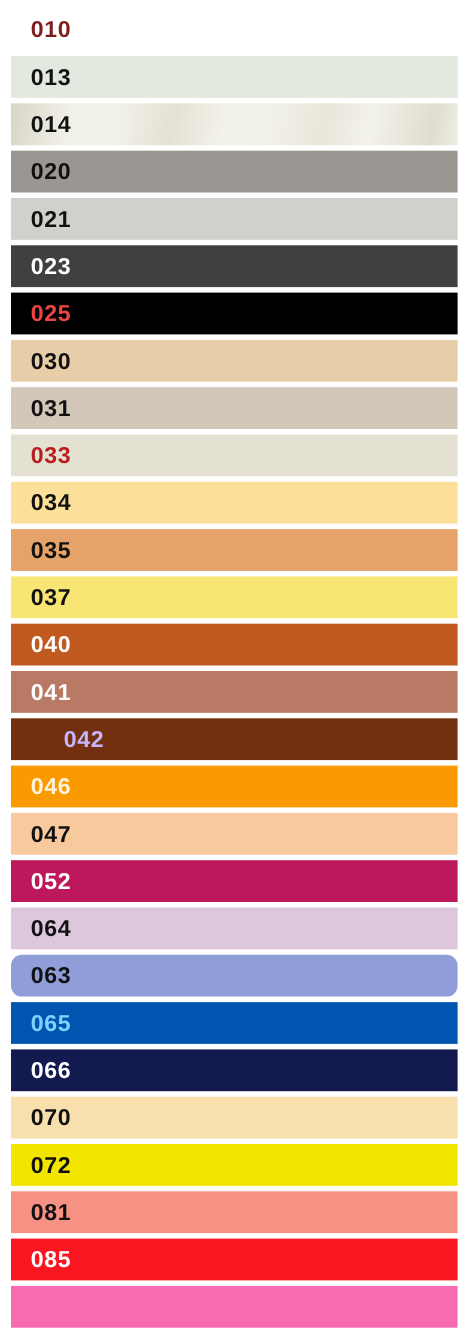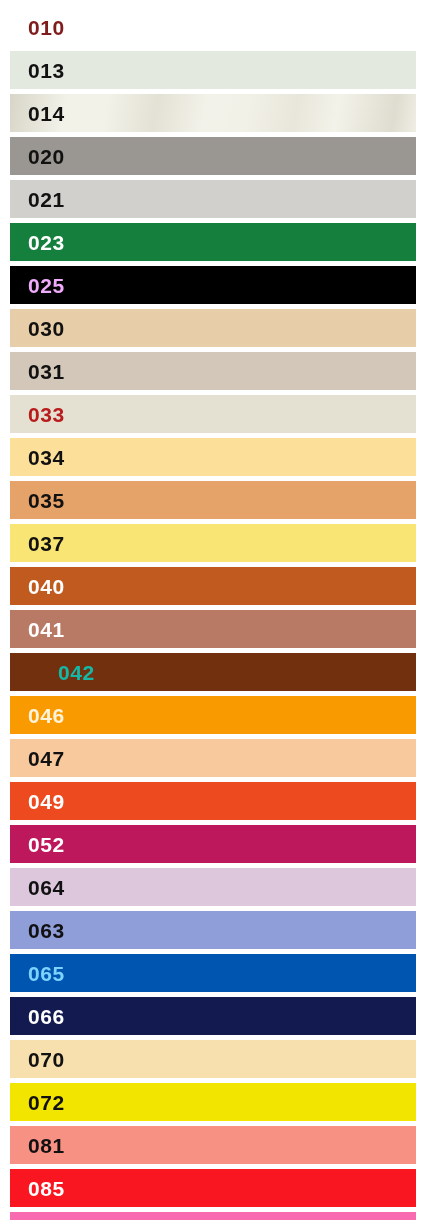--- a/index.html
+++ b/index.html
@@ -76,25 +76,25 @@
       </div>
       <div class="swatch-row finish-pearl" style="background-color: rgb(242, 241, 232);">
         <span class="swatch-label" style="color: rgb(17, 17, 17);">014</span>
       </div>
       <div class="swatch-row" style="background-color: rgb(154, 151, 147);">
         <span class="swatch-label" style="color: rgb(17, 17, 17);">020</span>
       </div>
       <div class="swatch-row" style="background-color: rgb(210, 208, 204);">
         <span class="swatch-label" style="color: rgb(17, 17, 17);">021</span>
       </div>
-      <div class="swatch-row" style="background-color: #15803d;">
+      <div class="swatch-row" style="background-color: #404040;">
         <span class="swatch-label" style="color: rgb(255, 255, 255);">023</span>
       </div>
       <div class="swatch-row" style="background-color: rgb(0, 0, 0);">
-        <span class="swatch-label" style="color: #f0abfc;">025</span>
+        <span class="swatch-label" style="color: #ef4444;">025</span>
       </div>
       <div class="swatch-row" style="background-color: rgb(232, 206, 168);">
         <span class="swatch-label" style="color: rgb(17, 17, 17);">030</span>
       </div>
       <div class="swatch-row" style="background-color: rgb(210, 199, 184);">
         <span class="swatch-label" style="color: rgb(17, 17, 17);">031</span>
       </div>
       <div class="swatch-row" style="background-color: rgb(228, 224, 210);">
         <span class="swatch-label" style="color: #b91c1c;">033</span>
       </div>
@@ -107,38 +107,35 @@
       <div class="swatch-row" style="background-color: rgb(249, 229, 115);">
         <span class="swatch-label" style="color: rgb(17, 17, 17);">037</span>
       </div>
       <div class="swatch-row" style="background-color: rgb(192, 90, 30);">
         <span class="swatch-label" style="color: rgb(255, 255, 255);">040</span>
       </div>
       <div class="swatch-row" style="background-color: rgb(185, 122, 101);">
         <span class="swatch-label" style="color: rgb(255, 255, 255);">041</span>
       </div>
       <div class="swatch-row" style="background-color: rgb(115, 48, 15);">
-        <span class="swatch-label" style="color: #14b8a6; padding-left: 48px;">042</span>
+        <span class="swatch-label" style="color: #c4b5fd; padding-left: 48px;">042</span>
       </div>
       <div class="swatch-row" style="background-color: rgb(249, 155, 0);">
         <span class="swatch-label" style="color: rgb(255, 243, 220);">046</span>
       </div>
       <div class="swatch-row" style="background-color: rgb(247, 201, 157);">
         <span class="swatch-label" style="color: rgb(17, 17, 17);">047</span>
       </div>
-      <div class="swatch-row" style="background-color: rgb(238, 74, 32);">
-        <span class="swatch-label" style="color: rgb(255, 255, 255);">049</span>
-      </div>
       <div class="swatch-row" style="background-color: #be185d;">
         <span class="swatch-label" style="color: rgb(255, 255, 255);">052</span>
       </div>
       <div class="swatch-row" style="background-color: rgb(221, 199, 220);">
         <span class="swatch-label" style="color: rgb(17, 17, 17);">064</span>
       </div>
-      <div class="swatch-row" style="background-color: rgb(143, 157, 216);">
+      <div class="swatch-row" style="background-color: rgb(143, 157, 216); border-radius: 10px;">
         <span class="swatch-label" style="color: rgb(17, 17, 17);">063</span>
       </div>
       <div class="swatch-row" style="background-color: rgb(0, 85, 176);">
         <span class="swatch-label" style="color: #7dd3fc;">065</span>
       </div>
       <div class="swatch-row" style="background-color: rgb(18, 26, 80);">
         <span class="swatch-label" style="color: rgb(255, 255, 255);">066</span>
       </div>
       <div class="swatch-row" style="background-color: rgb(247, 223, 174);">
         <span class="swatch-label" style="color: rgb(17, 17, 17);">070</span>

